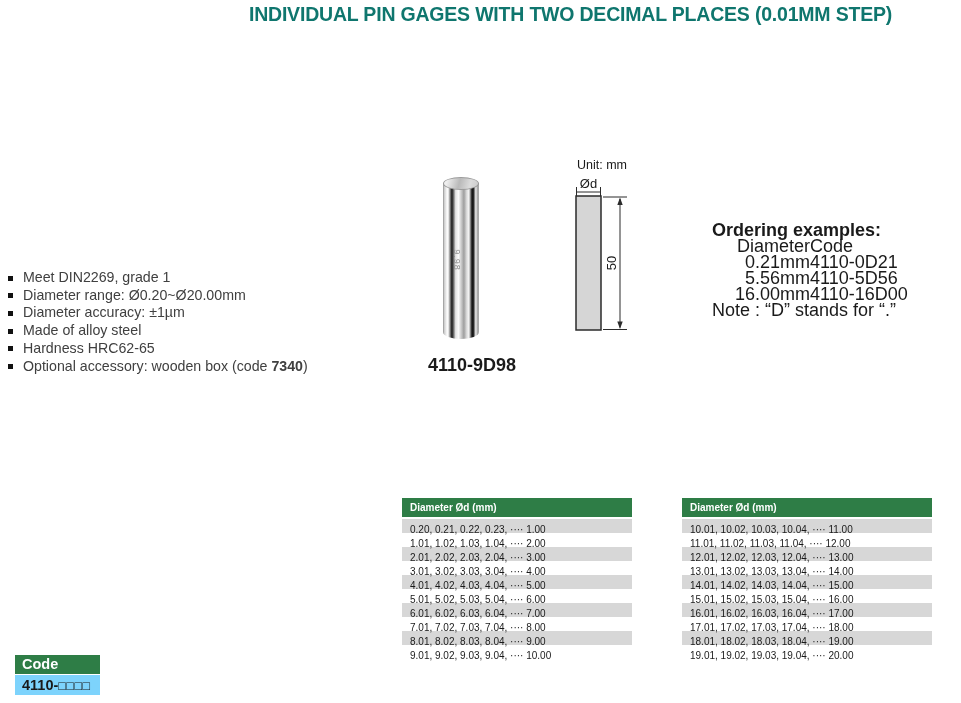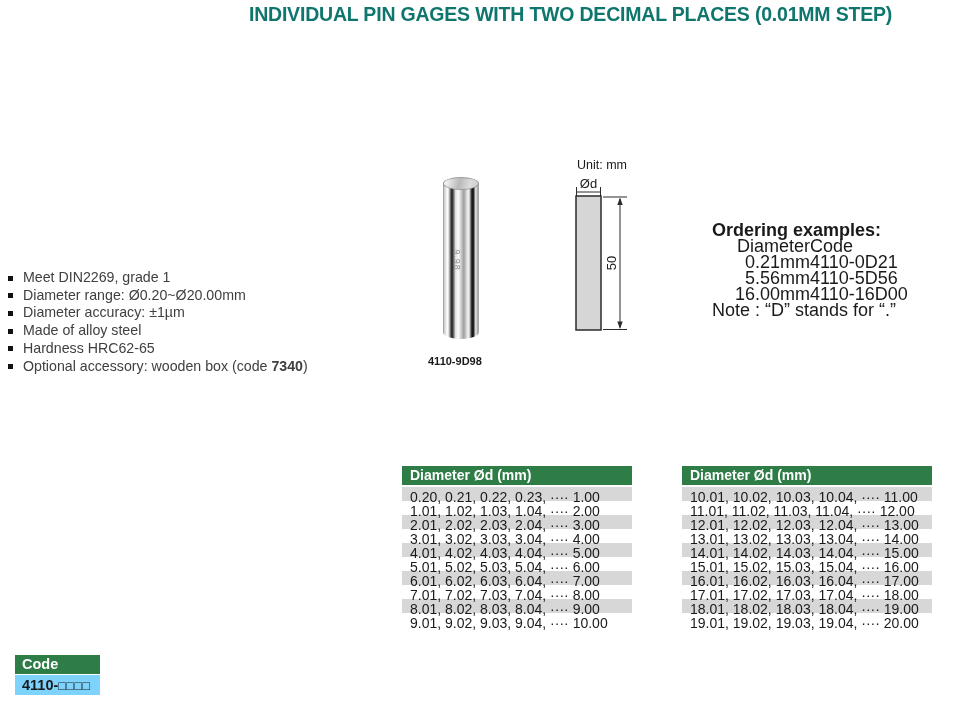--- a/index.html
+++ b/index.html
@@ -24,34 +24,34 @@
            border:1px solid #9a9a9a;box-sizing:border-box;}
   .pin-body{position:absolute;left:0;top:6px;width:36px;height:156px;
             border-radius:0 0 18px 18px / 0 0 7px 7px;
             background:linear-gradient(90deg,
               #8f8f8f 0%, #cfcfcf 4%, #f4f4f4 10%, #ffffff 14%, #7d7d7d 20%,
               #262626 24%, #3a3a3a 27%, #e3e3e3 35%, #fbfbfb 43%, #c3c3c3 52%,
               #9e9e9e 58%, #dddddd 66%, #f6f6f6 72%, #202020 80%, #0f0f0f 84%,
               #ededed 91%, #9a9a9a 97%, #b5b5b5 100%);}
   .pin-marking{position:absolute;left:3px;top:72px;transform:rotate(90deg);
                font-size:9px;color:#8d8d8d;letter-spacing:1px;white-space:nowrap;}
-  .pin-label{position:absolute;left:428px;top:355px;font-size:11px;font-weight:bold;white-space:nowrap;}
+  .pin-label{position:absolute;left:428px;top:355px;font-size:18px;font-weight:bold;white-space:nowrap;}
 
   
   .diagram{position:absolute;left:558px;top:155px;}
   .diagram text{font-family:"Liberation Sans", sans-serif;fill:#1a1a1a;}
 
   
   .ordering{position:absolute;left:712px;top:222px;font-size:18px;line-height:16px;white-space:nowrap;}
   .ordering .heading{font-weight:bold;}
   .ord-row{display:flex;text-align:right;}
   .ord-col1{width:98px;}
 
   
-  .dtable{position:absolute;font-size:14px;}
+  .dtable{position:absolute;font-size:10px;margin-top:32px;}
   .dtable .thead{background:#2E7D46;color:#ffffff;font-weight:bold;height:19px;line-height:19px;
                  padding-left:8px;border-bottom:2px solid #ffffff;}
   .dtable .trow{height:14px;line-height:21px;padding-left:8px;background:#ffffff;white-space:nowrap;}
   .dtable .trow:nth-child(even){background:#D7D7D7;}
   .t-left{left:402px;top:466px;width:230px;}
   .t-right{left:682px;top:466px;width:250px;}
 
   
   .code-box{position:absolute;left:15px;top:655px;width:85px;}
   .code-head{background:#2E7D46;color:#ffffff;font-weight:bold;font-size:14.5px;

